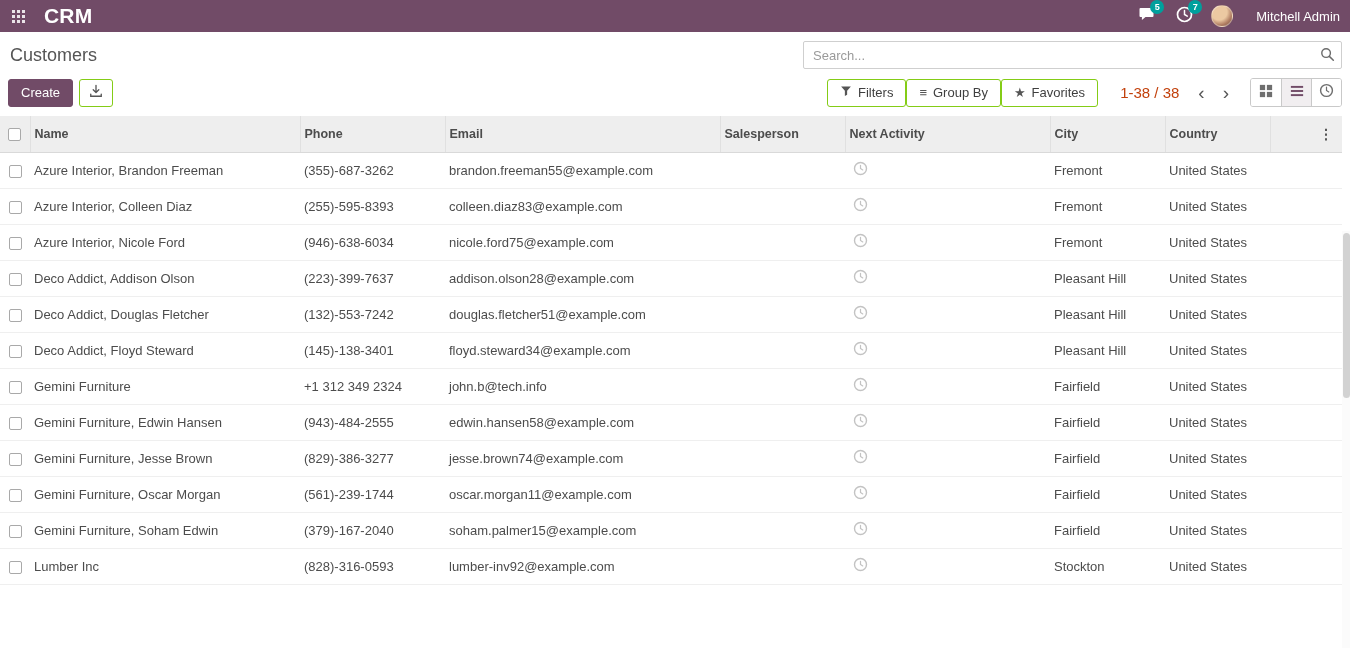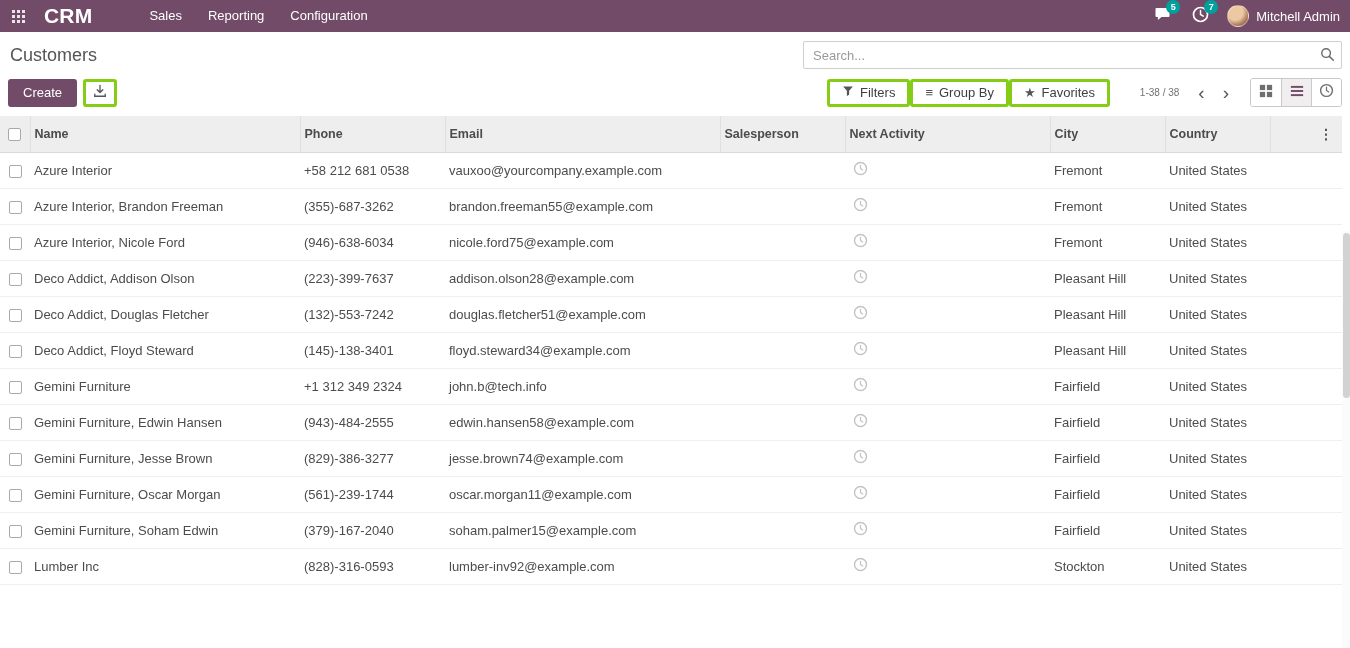--- a/index.html
+++ b/index.html
@@ -12,49 +12,49 @@
   .apps-btn { width:36px; height:32px; display:flex; align-items:center; justify-content:center; cursor:pointer; }
   .grid-icon { display:grid; grid-template-columns:repeat(3,3px); grid-template-rows:repeat(3,3px); gap:2px; }
   .grid-icon i { background:#fff; opacity:.85; display:block; }
   .brand { font-size:21px; font-weight:bold; margin:0 44px 0 8px; letter-spacing:.2px; }
   .nav-menu { display:flex; }
   .nav-menu .item { padding:0 13px; font-size:13px; line-height:32px; cursor:pointer; }
   .nav-right { margin-left:auto; display:flex; align-items:center; gap:16px; }
   .icon-badge { position:relative; width:22px; height:20px; display:flex; align-items:center; justify-content:center; cursor:pointer; }
   .badge { position:absolute; top:-6px; right:-7px; background:#00A09D; color:#fff; border-radius:8px;
            min-width:14px; height:14px; font-size:9px; line-height:14px; text-align:center; padding:0 3px; font-weight:bold; }
-  .user { display:flex; align-items:center; gap:7px; font-size:13px; cursor:pointer; }
+  .user { display:flex; align-items:center; gap:23px; font-size:13px; cursor:pointer; }
   .avatar { width:22px; height:22px; border-radius:50%;
             background:radial-gradient(circle at 35% 30%, #ecc9a2 0 42%, #b07d62 68%, #6e463c 100%);
             border:1px solid rgba(255,255,255,.35); }
 
   
   .cp { padding:9px 8px 9px 8px; }
   .cp-row { display:flex; align-items:center; }
   .cp-row + .cp-row { margin-top:9px; }
   .cp-left { flex:1; display:flex; }
   .cp-right { width:587px; display:flex; align-items:center;padding-left:48px; }
   .page-title { font-size:18px; color:#555; padding-left:2px; }
 
   .search-wrap { position:relative; width:100%; }
   .search-input { width:100%; height:28px; border:1px solid #cfcfcf; border-radius:2px;
                   padding:0 30px 0 9px; font-size:13px; color:#444; font-family:inherit; }
   .search-input::placeholder { color:#9a9a9a; }
   .search-icon { position:absolute; right:7px; top:6px; }
 
-  .btn { height:28px; border:3px solid #84cc16; background:#fff; border-radius:3px;
+  .btn { height:28px; border:1px solid #84cc16; background:#fff; border-radius:3px;
          font-size:13px; color:#3f3f3f; padding:0 12px; display:inline-flex; align-items:center; gap:6px;
          cursor:pointer; font-family:inherit; }
   .btn-primary { background:#714B67; border-color:#714B67; color:#fff; }
   .btn-icon { width:34px; justify-content:center; padding:0; margin-left:6px; }
   .glyph { font-size:13px; color:#555; line-height:1; }
 
   .filter-group { display:flex; gap:0;margin-left:24px; }
   .pager { margin-left:auto; display:flex; align-items:center; gap:4px; }
-  .pager-text { font-size:10px; color:#737373; margin-right:8px; }
+  .pager-text { font-size:15px; color:#c2410c; margin-right:8px; }
   .pager-arrow { font-size:19px; color:#555; padding:0 7px; cursor:pointer; background:none; border:none; line-height:1; font-family:inherit; }
 
   .switcher { display:flex; border:1px solid #c9c9c9; border-radius:3px; margin-left:14px; overflow:hidden; }
   .sw-btn { width:30px; height:27px; display:flex; align-items:center; justify-content:center;
             background:#fff; cursor:pointer; color:#6e6e6e; }
   .sw-btn + .sw-btn { border-left:1px solid #c9c9c9; }
   .sw-btn.active { color:#714B67; background:#f1eef0; }
 
   
   .list-area { position:relative; }
@@ -85,25 +85,20 @@
         <i></i>
         <i></i>
         <i></i>
         <i></i>
         <i></i>
         <i></i>
         <i></i>
     </span>
   </div>
   <span class="brand">CRM</span>
-  <div class="nav-menu">
-    <span class="item">Sales</span>
-    <span class="item">Reporting</span>
-    <span class="item">Configuration</span>
-  </div>
   <div class="nav-right">
     <span class="icon-badge">
       <span>
         <svg width="17" height="16" viewBox="0 0 16 16">
             <path d="M2 2h12a1 1 0 0 1 1 1v7a1 1 0 0 1-1 1H7l-3.6 3v-3H2a1 1 0 0 1-1-1V3a1 1 0 0 1 1-1z" fill="#fff"></path>
           </svg>
       </span>
       <span class="badge">5</span>
     </span>
     <span class="icon-badge">
@@ -232,39 +227,39 @@
           <th>Salesperson</th>
           <th>Next Activity</th>
           <th>City</th>
           <th>Country</th>
           <th class="opts-th"><span>⋮</span></th>
       </tr>
     </thead>
     <tbody>
         <tr>
           <td class="cb-cell"><span class="cb"></span></td>
-          <td>Azure Interior</td>
-          <td>+58 212 681 0538</td>
-          <td>vauxoo@yourcompany.example.com</td>
-          <td></td>
-          <td><span class="act-icon">
-              <svg width="15" height="15" viewBox="0 0 16 16">
-                <circle cx="8" cy="8" r="6.4" fill="none" stroke="#c3c3c3" stroke-width="1.5"></circle>
-                <path d="M8 4.6V8l2.4 1.5" fill="none" stroke="#c3c3c3" stroke-width="1.3" stroke-linecap="round"></path>
-              </svg>
-            </span></td>
-          <td>Fremont</td>
-          <td>United States</td>
-          <td></td>
-        </tr>
-        <tr>
-          <td class="cb-cell"><span class="cb"></span></td>
           <td>Azure Interior, Brandon Freeman</td>
           <td>(355)-687-3262</td>
           <td>brandon.freeman55@example.com</td>
+          <td></td>
+          <td><span class="act-icon">
+              <svg width="15" height="15" viewBox="0 0 16 16">
+                <circle cx="8" cy="8" r="6.4" fill="none" stroke="#c3c3c3" stroke-width="1.5"></circle>
+                <path d="M8 4.6V8l2.4 1.5" fill="none" stroke="#c3c3c3" stroke-width="1.3" stroke-linecap="round"></path>
+              </svg>
+            </span></td>
+          <td>Fremont</td>
+          <td>United States</td>
+          <td></td>
+        </tr>
+        <tr>
+          <td class="cb-cell"><span class="cb"></span></td>
+          <td>Azure Interior, Colleen Diaz</td>
+          <td>(255)-595-8393</td>
+          <td>colleen.diaz83@example.com</td>
           <td></td>
           <td><span class="act-icon">
               <svg width="15" height="15" viewBox="0 0 16 16">
                 <circle cx="8" cy="8" r="6.4" fill="none" stroke="#c3c3c3" stroke-width="1.5"></circle>
                 <path d="M8 4.6V8l2.4 1.5" fill="none" stroke="#c3c3c3" stroke-width="1.3" stroke-linecap="round"></path>
               </svg>
             </span></td>
           <td>Fremont</td>
           <td>United States</td>
           <td></td>

